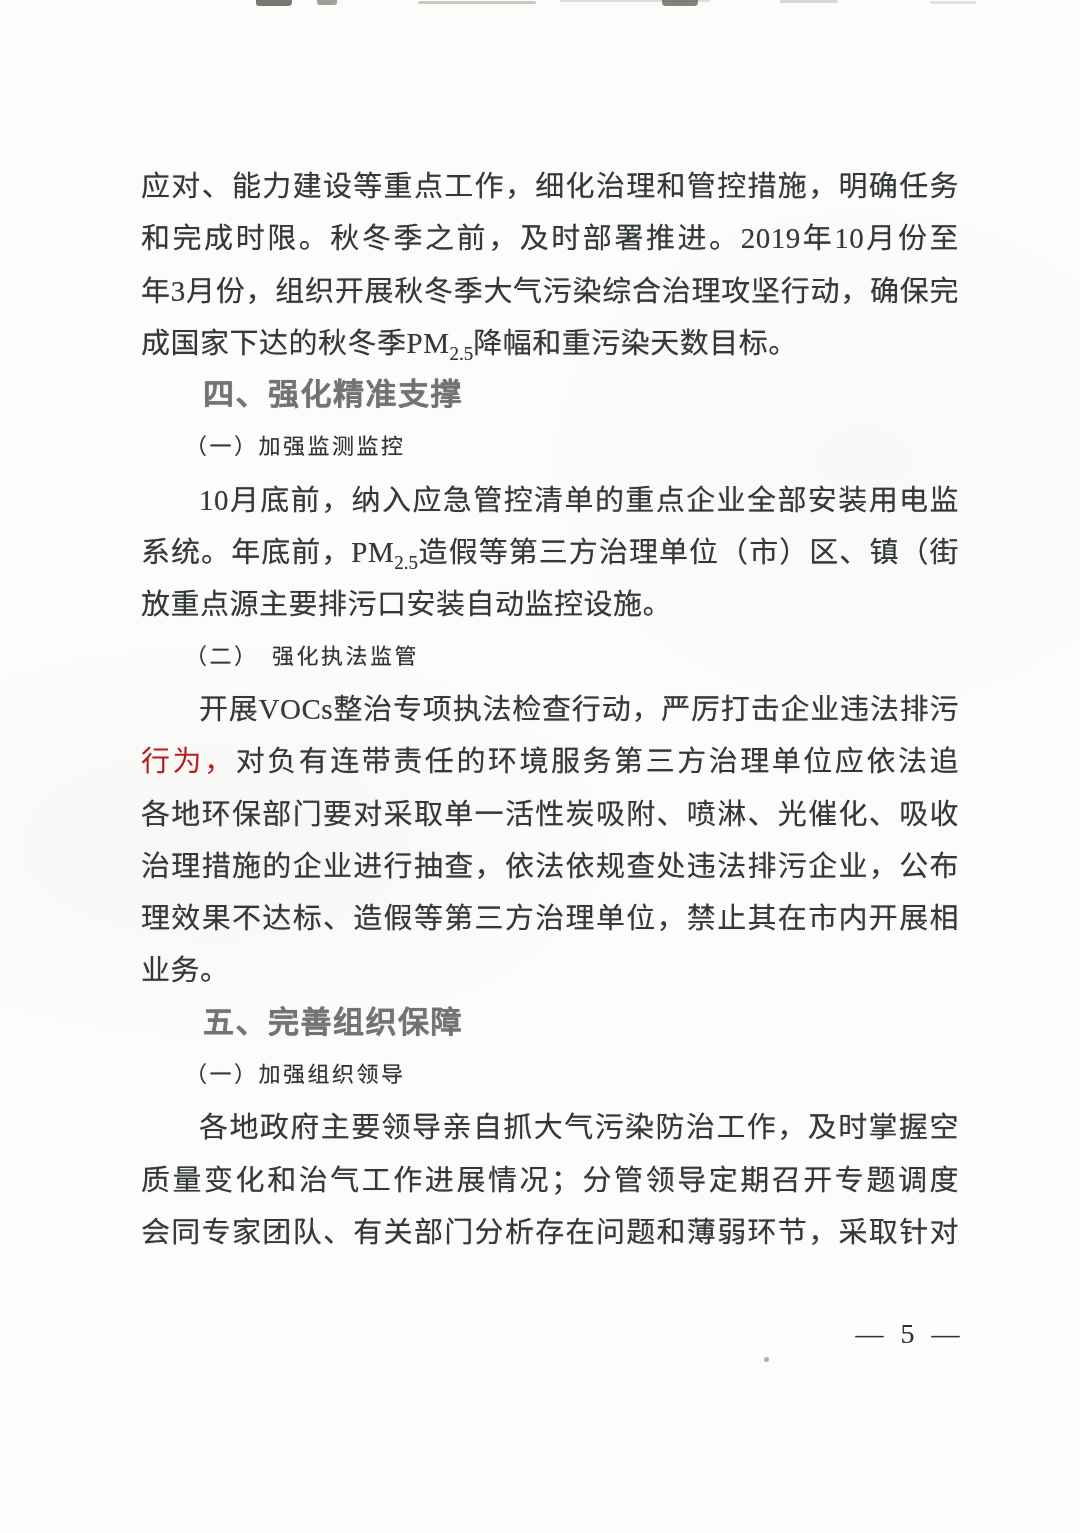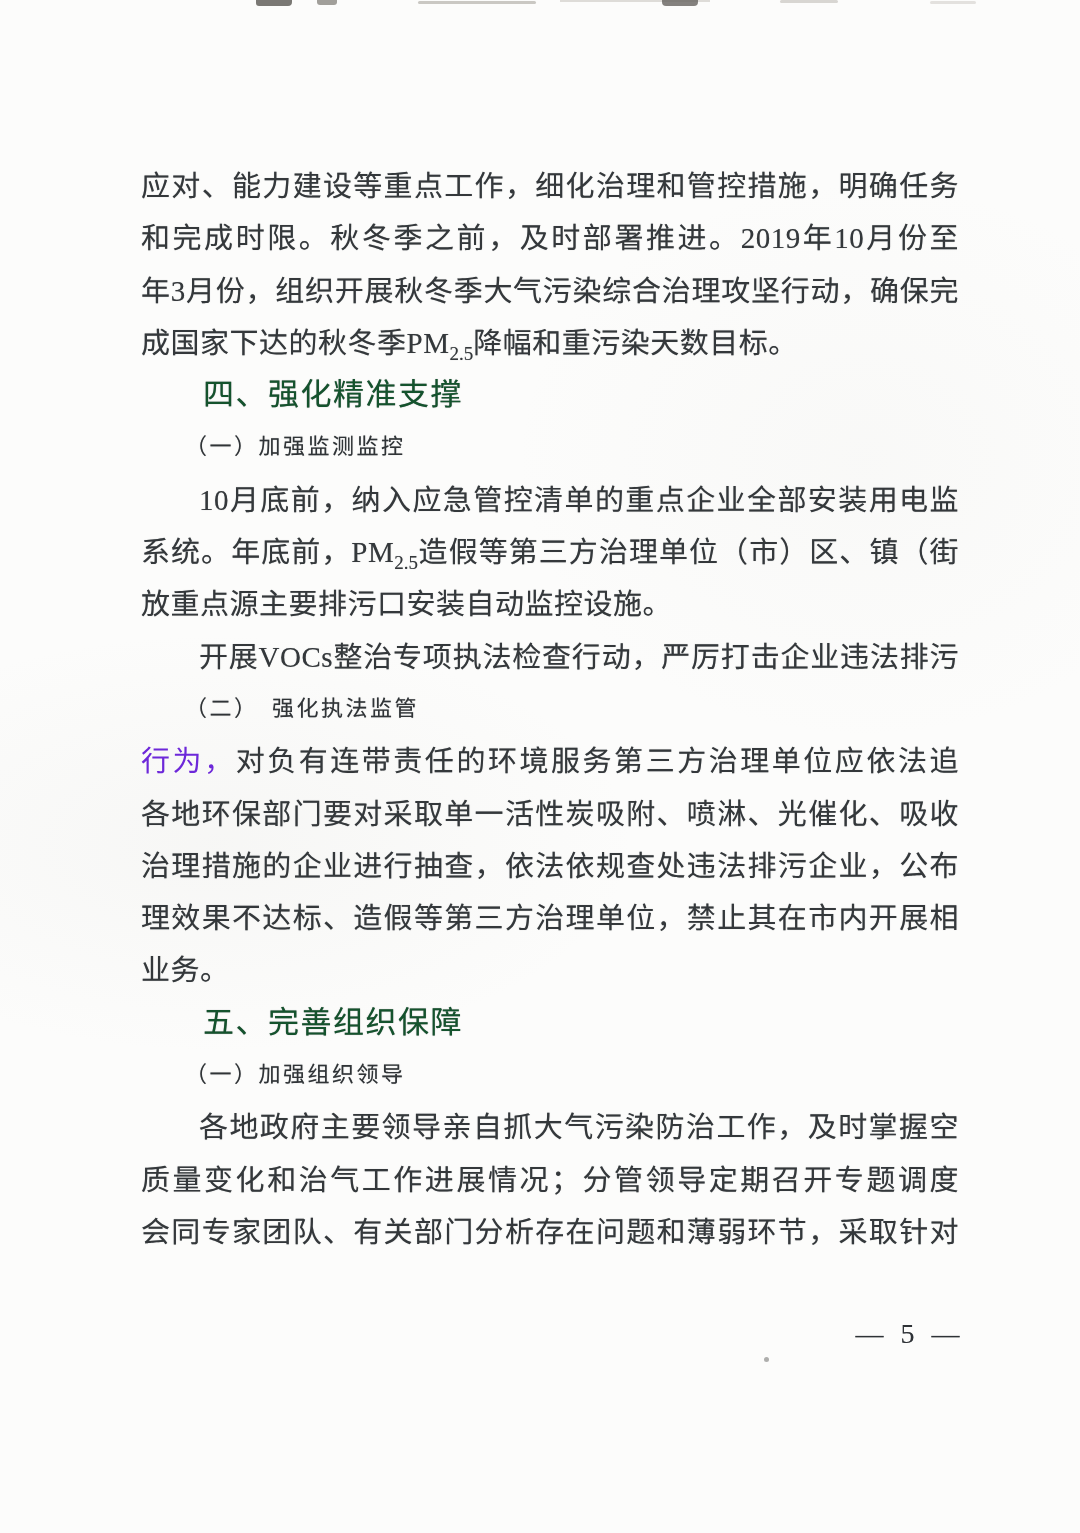--- a/index.html
+++ b/index.html
@@ -47,41 +47,41 @@
     text-justify: inter-ideograph;
   }
   .line.indent {
     text-indent: 2em;
   }
   .line.body {
     letter-spacing: 0.5px;
   }
   .line.heading {
     font-family: "Liberation Sans", "DejaVu Sans", sans-serif;
-    font-weight: normal;
+    font-weight: bold;
     font-size: 31px;
-    color: #14532d;
+    color: #737373;
     text-indent: 2em;
     letter-spacing: 1.5px;
     text-shadow: 0 0 0.8px rgba(40,44,48,0.6);
   }
   .line.subheading {
     font-size: 22px;
     color: #303437;
     text-indent: 2em;
     letter-spacing: 2.5px;
   }
   .line sub {
     font-size: 19px;
     vertical-align: -7px;
     line-height: 0;
     letter-spacing: 0;
   }
   .faded {
-    color: #6d28d9;
+    color: #b91c1c;
     text-shadow: none;
   }
   .page-number {
     position: absolute;
     left: 830px;
     top: 1312px;
     width: 160px;
     height: 44px;
     line-height: 44px;
     text-align: center;
@@ -122,22 +122,22 @@
   <div class="text-block">
       <div class="line body full"><span>应对、能力建设等重点工作，细化治理和管控措施，明确任务量</span></div>
       <div class="line body full"><span>和完成时限。秋冬季之前，及时部署推进。2019年10月份至2020</span></div>
       <div class="line body full"><span>年3月份，组织开展秋冬季大气污染综合治理攻坚行动，确保完</span></div>
       <div class="line body"><span>成国家下达的秋冬季PM</span><sub>2.5</sub><span>降幅和重污染天数目标。</span></div>
       <div class="line heading"><span>四、强化精准支撑</span></div>
       <div class="line subheading"><span>（一）加强监测监控</span></div>
       <div class="line body full indent"><span>10月底前，纳入应急管控清单的重点企业全部安装用电监控</span></div>
       <div class="line body full"><span>系统。年底前，PM</span><sub>2.5</sub><span>造假等第三方治理单位（市）区、镇（街</span></div>
       <div class="line body"><span>放重点源主要排污口安装自动监控设施。</span></div>
+      <div class="line subheading"><span>（二）　强化执法监管</span></div>
       <div class="line body full indent"><span>开展VOCs整治专项执法检查行动，严厉打击企业违法排污</span></div>
-      <div class="line subheading"><span>（二）　强化执法监管</span></div>
       <div class="line body full"><span class="faded">行为，</span><span>对负有连带责任的环境服务第三方治理单位应依法追责。</span></div>
       <div class="line body full"><span>各地环保部门要对采取单一活性炭吸附、喷淋、光催化、吸收等</span></div>
       <div class="line body full"><span>治理措施的企业进行抽查，依法依规查处违法排污企业，公布治</span></div>
       <div class="line body full"><span>理效果不达标、造假等第三方治理单位，禁止其在市内开展相关</span></div>
       <div class="line body"><span>业务。</span></div>
       <div class="line heading"><span>五、完善组织保障</span></div>
       <div class="line subheading"><span>（一）加强组织领导</span></div>
       <div class="line body full indent"><span>各地政府主要领导亲自抓大气污染防治工作，及时掌握空气</span></div>
       <div class="line body full"><span>质量变化和治气工作进展情况；分管领导定期召开专题调度会，</span></div>
       <div class="line body full"><span>会同专家团队、有关部门分析存在问题和薄弱环节，采取针对性</span></div>

